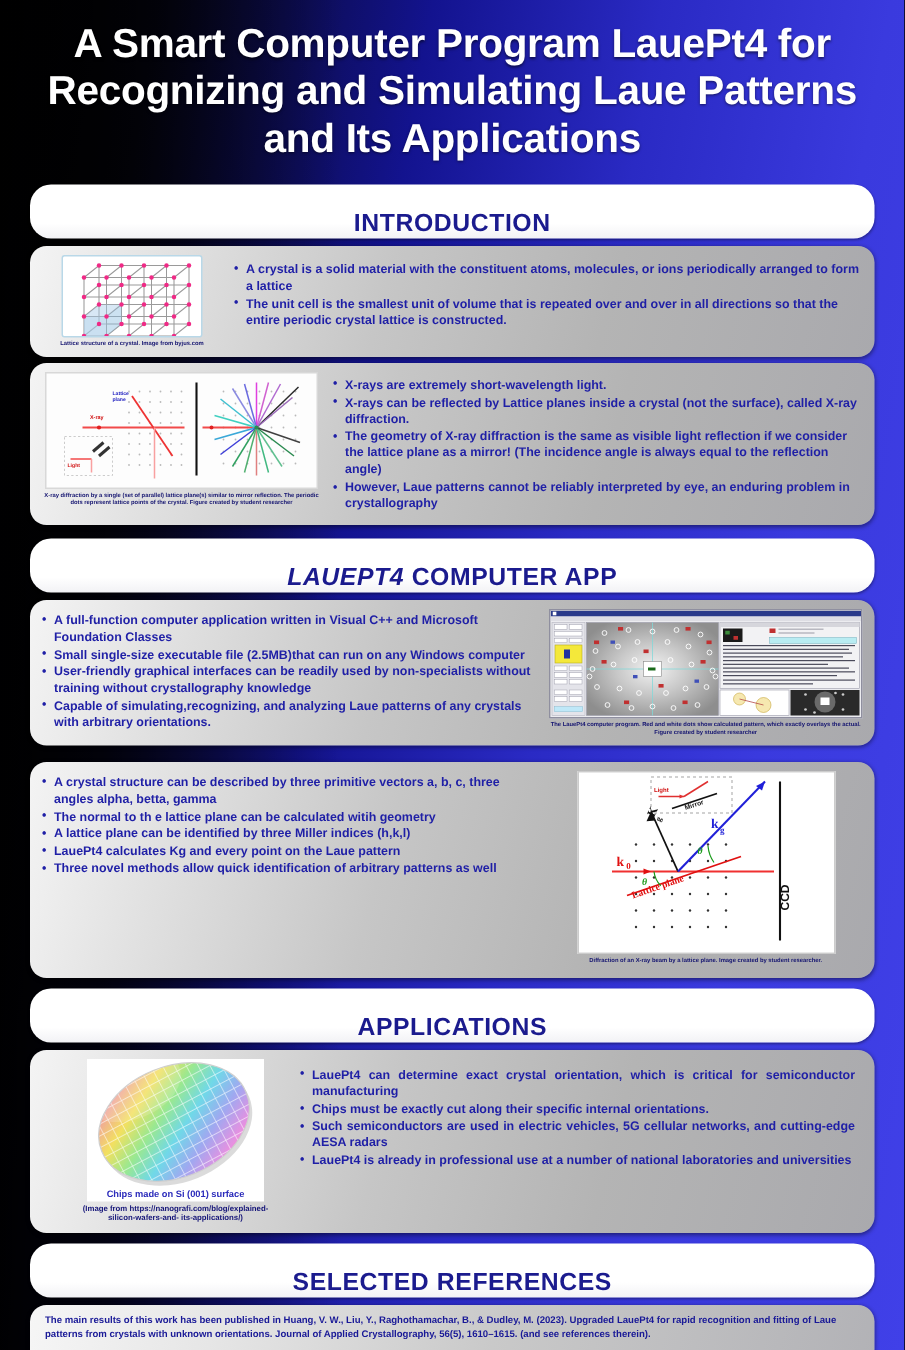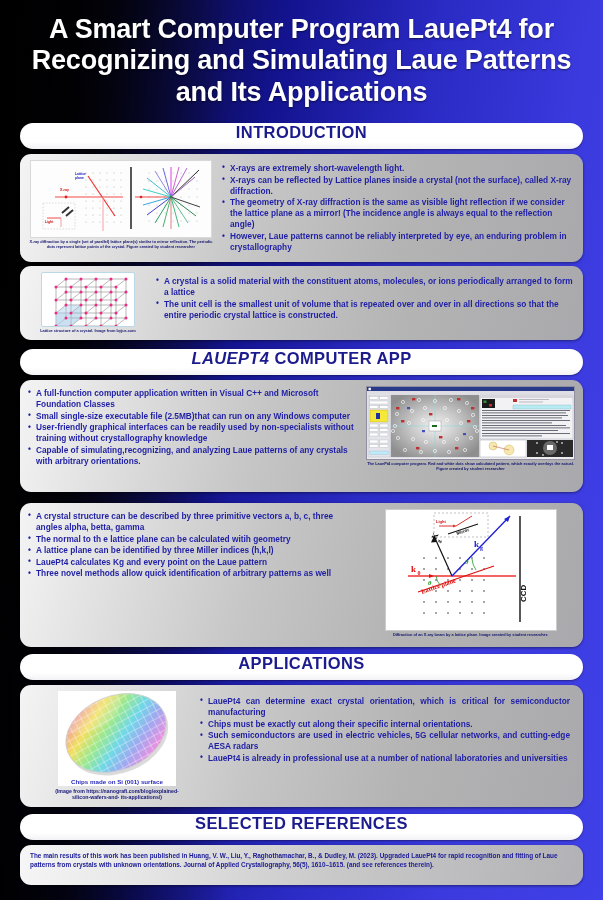--- a/index.html
+++ b/index.html
@@ -36,25 +36,25 @@
     font-size: 27px;
     font-weight: bold;
     line-height: 1.16;
     letter-spacing: -0.2px;
     text-shadow: 0 1px 2px rgba(0,0,0,0.55);
   }
 
   
   .pill {
     margin: 7px 20px 5px 20px;
-    height: 26px;
+    height: 36px;
     border-radius: 14px;
     background: linear-gradient(180deg, #ffffff 0%, #ffffff 72%, #f2f2f5 100%);
     display: flex;
-    align-items: flex-start;
+    align-items: flex-end;
     justify-content: center;
     box-shadow: 0 1px 2px rgba(0,0,0,0.4);
   }
   .pill-text {
     color: #1b1b8e;
     font-size: 16.5px;
     font-weight: bold;
     letter-spacing: 0.4px;
   }
   .pill-text .ital { font-style: italic; }
@@ -180,20 +180,93 @@
 </style>
 </head>
 <body>
 
 <div id="poster">
 
   <div class="layer" id="title">A Smart Computer Program LauePt4 for Recognizing and Simulating Laue Patterns and Its Applications</div>
 
   <div class="layer pill">
     <span class="pill-text">INTRODUCTION</span>
+  </div>
+
+  <div class="layer panel" style="height:74px;">
+    <div class="figbox" style="width:120px;">
+      <div class="fig-lattice">
+        <svg viewBox="0 0 92 66" width="92" height="66">
+          <g stroke="#9a9a9a" stroke-width="0.7" fill="none">
+            <path d="M14 14 H74 M14 27 H74 M14 40 H74 M14 53 H74"></path>
+            <path d="M14 14 V53 M29 14 V53 M44 14 V53 M59 14 V53 M74 14 V53"></path>
+            <path d="M14 14 L24 6 M29 14 L39 6 M44 14 L54 6 M59 14 L69 6 M74 14 L84 6"></path>
+            <path d="M14 27 L24 19 M29 27 L39 19 M44 27 L54 19 M59 27 L69 19 M74 27 L84 19"></path>
+            <path d="M14 40 L24 32 M29 40 L39 32 M44 40 L54 32 M59 40 L69 32 M74 40 L84 32"></path>
+            <path d="M14 53 L24 45 M29 53 L39 45 M44 53 L54 45 M59 53 L69 45 M74 53 L84 45"></path>
+            <path d="M24 6 H84 M24 19 H84 M24 32 H84 M24 45 H84"></path>
+            <path d="M24 6 V45 M39 6 V45 M54 6 V45 M69 6 V45 M84 6 V45"></path>
+          </g>
+          <rect x="14" y="40" width="15" height="13" fill="#a9cde8" opacity="0.62"></rect>
+          <path d="M14 40 L24 32 L39 32 L29 40 Z" fill="#a9cde8" opacity="0.45"></path>
+          <path d="M29 40 L39 32 L39 45 L29 53 Z" fill="#8fbfe0" opacity="0.45"></path>
+          <g fill="#ef2a86">
+            <circle cx="14" cy="14" r="1.5"></circle>
+              <circle cx="29" cy="14" r="1.5"></circle>
+              <circle cx="44" cy="14" r="1.5"></circle>
+              <circle cx="59" cy="14" r="1.5"></circle>
+              <circle cx="74" cy="14" r="1.5"></circle>
+            <circle cx="14" cy="27" r="1.5"></circle>
+              <circle cx="29" cy="27" r="1.5"></circle>
+              <circle cx="44" cy="27" r="1.5"></circle>
+              <circle cx="59" cy="27" r="1.5"></circle>
+              <circle cx="74" cy="27" r="1.5"></circle>
+            <circle cx="14" cy="40" r="1.5"></circle>
+              <circle cx="29" cy="40" r="1.5"></circle>
+              <circle cx="44" cy="40" r="1.5"></circle>
+              <circle cx="59" cy="40" r="1.5"></circle>
+              <circle cx="74" cy="40" r="1.5"></circle>
+            <circle cx="14" cy="53" r="1.5"></circle>
+              <circle cx="29" cy="53" r="1.5"></circle>
+              <circle cx="44" cy="53" r="1.5"></circle>
+              <circle cx="59" cy="53" r="1.5"></circle>
+              <circle cx="74" cy="53" r="1.5"></circle>
+            <circle cx="24" cy="6" r="1.5"></circle>
+              <circle cx="39" cy="6" r="1.5"></circle>
+              <circle cx="54" cy="6" r="1.5"></circle>
+              <circle cx="69" cy="6" r="1.5"></circle>
+              <circle cx="84" cy="6" r="1.5"></circle>
+            <circle cx="24" cy="19" r="1.5"></circle>
+              <circle cx="39" cy="19" r="1.5"></circle>
+              <circle cx="54" cy="19" r="1.5"></circle>
+              <circle cx="69" cy="19" r="1.5"></circle>
+              <circle cx="84" cy="19" r="1.5"></circle>
+            <circle cx="24" cy="32" r="1.5"></circle>
+              <circle cx="39" cy="32" r="1.5"></circle>
+              <circle cx="54" cy="32" r="1.5"></circle>
+              <circle cx="69" cy="32" r="1.5"></circle>
+              <circle cx="84" cy="32" r="1.5"></circle>
+            <circle cx="24" cy="45" r="1.5"></circle>
+              <circle cx="39" cy="45" r="1.5"></circle>
+              <circle cx="54" cy="45" r="1.5"></circle>
+              <circle cx="69" cy="45" r="1.5"></circle>
+              <circle cx="84" cy="45" r="1.5"></circle>
+          </g>
+          <rect x="16" y="58" width="22" height="5" fill="none" stroke="#c9c9c9" stroke-width="0.5"></rect>
+          <rect x="18" y="59.5" width="3" height="2.5" fill="#a9cde8"></rect>
+          <rect x="50" y="58" width="26" height="5" fill="none" stroke="#c9c9c9" stroke-width="0.5"></rect>
+          <circle cx="53" cy="60.7" r="1.3" fill="#ef2a86"></circle>
+        </svg>
+      </div>
+      <div class="figcap">Lattice structure of a crystal. Image from byjus.com</div>
+    </div>
+    <ul class="bullets" style="margin-top:4px;">
+      <li>A crystal is a solid material with the constituent atoms, molecules, or ions periodically arranged to form a lattice</li>
+      <li>The unit cell is the smallest unit of volume that is repeated over and over in all directions so that the entire periodic crystal lattice is constructed.</li>
+    </ul>
   </div>
 
   <div class="layer panel" style="height:108px;">
     <div class="figbox" style="width:186px;">
       <div class="fig-xray">
         <svg viewBox="0 0 180 76" width="180" height="76">
           <g fill="#b9b9b9">
 
             <g id="dotsL">
               <circle cx="55" cy="12" r="0.6"></circle>
@@ -349,98 +422,25 @@
       <div class="figcap" style="max-width:186px;">X-ray diffraction by a single (set of parallel) lattice plane(s) similar to mirror reflection. The periodic dots represent lattice points of the crystal. Figure created by student researcher</div>
     </div>
     <ul class="bullets" style="margin-top:3px;">
       <li>X-rays are extremely short-wavelength light.</li>
       <li>X-rays can be reflected by Lattice planes inside a crystal (not the surface), called X-ray diffraction.</li>
       <li>The geometry of X-ray diffraction is the same as visible light reflection if we consider the lattice plane as a mirror! (The incidence angle is always equal to the reflection angle)</li>
       <li>However, Laue patterns cannot be reliably interpreted by eye, an enduring problem in crystallography</li>
     </ul>
   </div>
 
-  <div class="layer panel" style="height:74px;">
-    <div class="figbox" style="width:120px;">
-      <div class="fig-lattice">
-        <svg viewBox="0 0 92 66" width="92" height="66">
-          <g stroke="#9a9a9a" stroke-width="0.7" fill="none">
-            <path d="M14 14 H74 M14 27 H74 M14 40 H74 M14 53 H74"></path>
-            <path d="M14 14 V53 M29 14 V53 M44 14 V53 M59 14 V53 M74 14 V53"></path>
-            <path d="M14 14 L24 6 M29 14 L39 6 M44 14 L54 6 M59 14 L69 6 M74 14 L84 6"></path>
-            <path d="M14 27 L24 19 M29 27 L39 19 M44 27 L54 19 M59 27 L69 19 M74 27 L84 19"></path>
-            <path d="M14 40 L24 32 M29 40 L39 32 M44 40 L54 32 M59 40 L69 32 M74 40 L84 32"></path>
-            <path d="M14 53 L24 45 M29 53 L39 45 M44 53 L54 45 M59 53 L69 45 M74 53 L84 45"></path>
-            <path d="M24 6 H84 M24 19 H84 M24 32 H84 M24 45 H84"></path>
-            <path d="M24 6 V45 M39 6 V45 M54 6 V45 M69 6 V45 M84 6 V45"></path>
-          </g>
-          <rect x="14" y="40" width="15" height="13" fill="#a9cde8" opacity="0.62"></rect>
-          <path d="M14 40 L24 32 L39 32 L29 40 Z" fill="#a9cde8" opacity="0.45"></path>
-          <path d="M29 40 L39 32 L39 45 L29 53 Z" fill="#8fbfe0" opacity="0.45"></path>
-          <g fill="#ef2a86">
-            <circle cx="14" cy="14" r="1.5"></circle>
-              <circle cx="29" cy="14" r="1.5"></circle>
-              <circle cx="44" cy="14" r="1.5"></circle>
-              <circle cx="59" cy="14" r="1.5"></circle>
-              <circle cx="74" cy="14" r="1.5"></circle>
-            <circle cx="14" cy="27" r="1.5"></circle>
-              <circle cx="29" cy="27" r="1.5"></circle>
-              <circle cx="44" cy="27" r="1.5"></circle>
-              <circle cx="59" cy="27" r="1.5"></circle>
-              <circle cx="74" cy="27" r="1.5"></circle>
-            <circle cx="14" cy="40" r="1.5"></circle>
-              <circle cx="29" cy="40" r="1.5"></circle>
-              <circle cx="44" cy="40" r="1.5"></circle>
-              <circle cx="59" cy="40" r="1.5"></circle>
-              <circle cx="74" cy="40" r="1.5"></circle>
-            <circle cx="14" cy="53" r="1.5"></circle>
-              <circle cx="29" cy="53" r="1.5"></circle>
-              <circle cx="44" cy="53" r="1.5"></circle>
-              <circle cx="59" cy="53" r="1.5"></circle>
-              <circle cx="74" cy="53" r="1.5"></circle>
-            <circle cx="24" cy="6" r="1.5"></circle>
-              <circle cx="39" cy="6" r="1.5"></circle>
-              <circle cx="54" cy="6" r="1.5"></circle>
-              <circle cx="69" cy="6" r="1.5"></circle>
-              <circle cx="84" cy="6" r="1.5"></circle>
-            <circle cx="24" cy="19" r="1.5"></circle>
-              <circle cx="39" cy="19" r="1.5"></circle>
-              <circle cx="54" cy="19" r="1.5"></circle>
-              <circle cx="69" cy="19" r="1.5"></circle>
-              <circle cx="84" cy="19" r="1.5"></circle>
-            <circle cx="24" cy="32" r="1.5"></circle>
-              <circle cx="39" cy="32" r="1.5"></circle>
-              <circle cx="54" cy="32" r="1.5"></circle>
-              <circle cx="69" cy="32" r="1.5"></circle>
-              <circle cx="84" cy="32" r="1.5"></circle>
-            <circle cx="24" cy="45" r="1.5"></circle>
-              <circle cx="39" cy="45" r="1.5"></circle>
-              <circle cx="54" cy="45" r="1.5"></circle>
-              <circle cx="69" cy="45" r="1.5"></circle>
-              <circle cx="84" cy="45" r="1.5"></circle>
-          </g>
-          <rect x="16" y="58" width="22" height="5" fill="none" stroke="#c9c9c9" stroke-width="0.5"></rect>
-          <rect x="18" y="59.5" width="3" height="2.5" fill="#a9cde8"></rect>
-          <rect x="50" y="58" width="26" height="5" fill="none" stroke="#c9c9c9" stroke-width="0.5"></rect>
-          <circle cx="53" cy="60.7" r="1.3" fill="#ef2a86"></circle>
-        </svg>
-      </div>
-      <div class="figcap">Lattice structure of a crystal. Image from byjus.com</div>
-    </div>
-    <ul class="bullets" style="margin-top:4px;">
-      <li>A crystal is a solid material with the constituent atoms, molecules, or ions periodically arranged to form a lattice</li>
-      <li>The unit cell is the smallest unit of volume that is repeated over and over in all directions so that the entire periodic crystal lattice is constructed.</li>
-    </ul>
-  </div>
-
   <div class="layer pill" style="margin-top:9px;">
     <span class="pill-text"><span class="ital">LAUEPT4</span><span> COMPUTER APP</span></span>
   </div>
 
-  <div class="layer panel" style="height:112px;">
+  <div class="layer panel" style="height:97px;">
     <ul class="bullets" style="width:330px; margin-top:2px;">
       <li>A full-function computer application written in Visual C++ and Microsoft Foundation Classes</li>
       <li>Small single-size executable file (2.5MB)that can run on any Windows computer</li>
       <li>User-friendly graphical interfaces can be readily used by non-specialists without training without crystallography knowledge</li>
       <li>Capable of simulating,recognizing, and analyzing Laue patterns of any crystals with arbitrary orientations.</li>
     </ul>
     <div class="figbox" style="width:209px;">
       <div class="fig-app">
         <svg viewBox="0 0 207 72" width="207" height="72">
           <rect x="0" y="0" width="207" height="72" fill="#ececf0"></rect>

